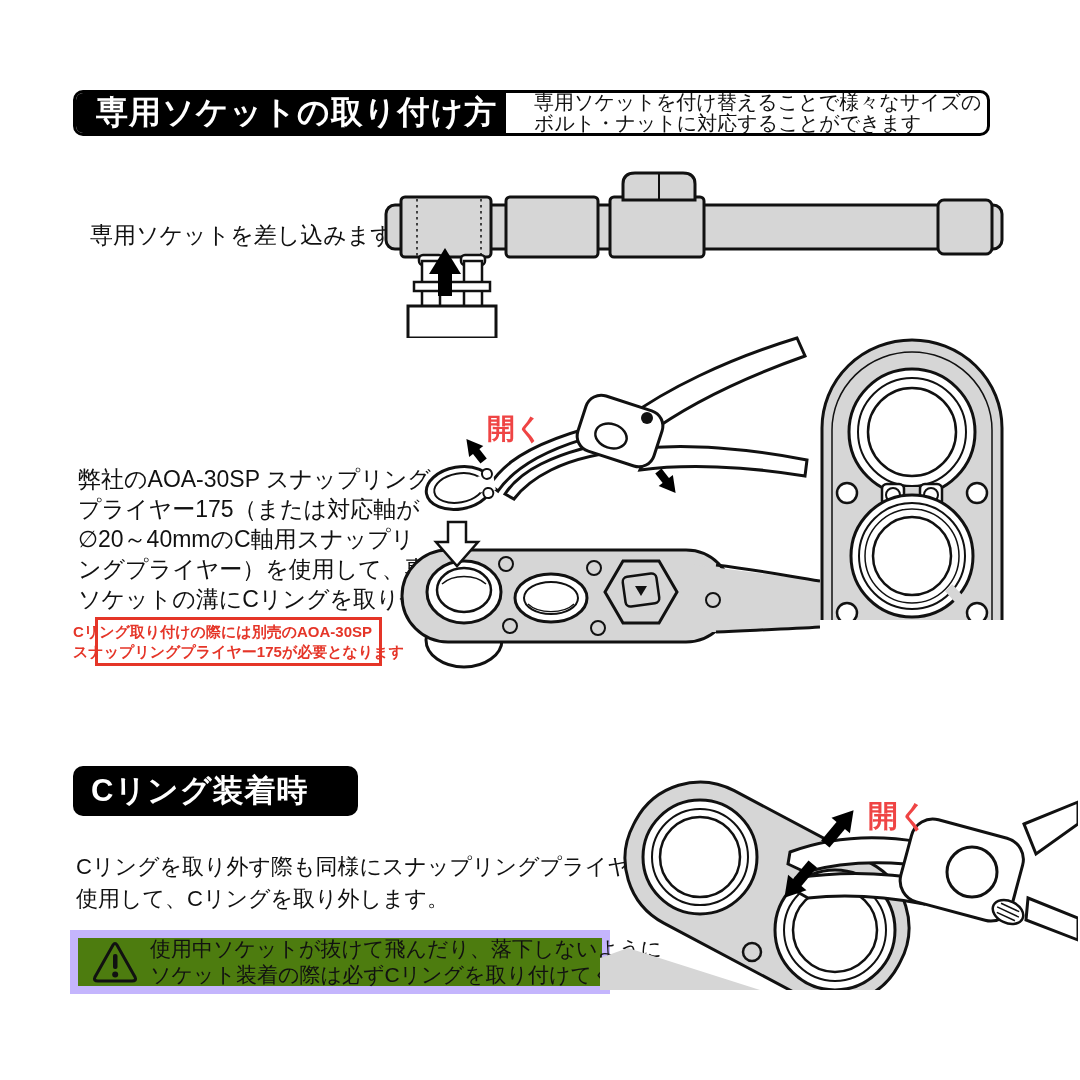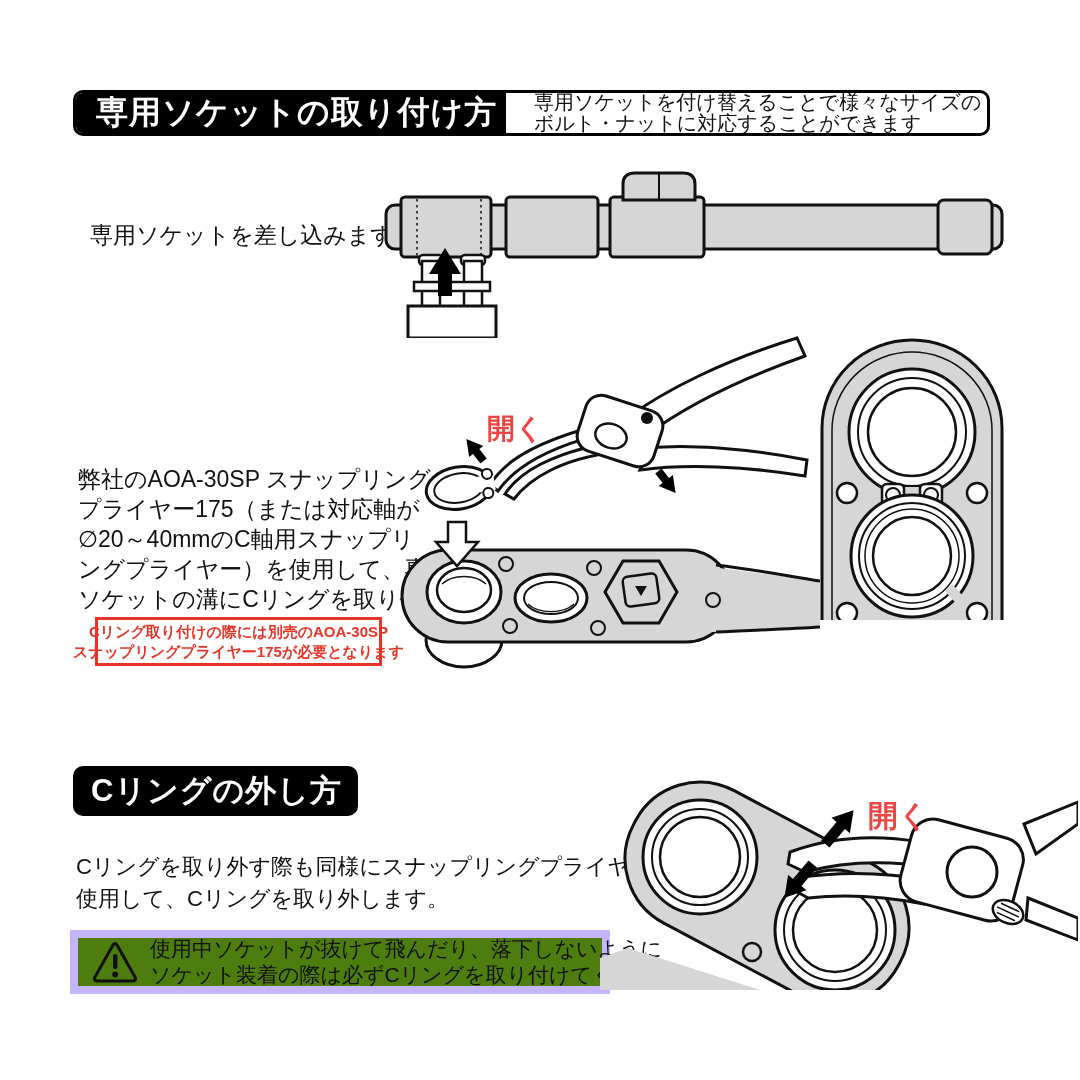--- a/index.html
+++ b/index.html
@@ -11,21 +11,21 @@
   .banner1{left:73px;top:90px;width:917px;height:46px;display:flex;box-sizing:border-box;
            border:3px solid #000;border-radius:10px;overflow:hidden;background:#fff;}
   .banner1-left{width:430px;background:#000;color:#fff;display:flex;align-items:center;
                 padding-left:20px;box-sizing:border-box;font-size:32px;font-weight:bold;letter-spacing:1px;}
   .banner1-right{flex:1;display:flex;align-items:center;padding-left:28px;
                  font-size:20px;line-height:21px;color:#111;}
   .step1{left:90px;top:220px;font-size:23px;}
   .para{left:78px;top:464px;font-size:23px;line-height:30px;width:370px;}
   .rednote{left:95px;top:617px;width:287px;height:49px;box-sizing:border-box;
            border:3px solid #e53528;color:#e53528;font-weight:bold;font-size:15px;line-height:20px;
-           display:flex;align-items:center;justify-content:center;text-align:center;}
+           display:flex;align-items:center;justify-content:center;text-align:left;}
   .open-label{font-weight:bold;color:#ef4444;}
   .open1{left:487px;top:410px;font-size:28px;}
   .open2{left:868px;top:796px;font-size:30px;}
   .caption{left:812px;top:633px;font-size:23px;}
   .banner2{left:73px;top:766px;width:285px;height:50px;background:#000;border-radius:10px;
            color:#fff;font-size:31px;font-weight:bold;display:flex;align-items:center;
            padding-left:18px;box-sizing:border-box;letter-spacing:1px;}
   .body2{left:76px;top:851px;font-size:22px;line-height:32px;}
   .warnbox{left:70px;top:930px;width:540px;height:64px;box-sizing:border-box;border:8px solid #c4b5fd;
            display:flex;align-items:center;background:#4d7c0f;}
@@ -175,21 +175,21 @@
     <g fill="#fff" stroke="#111" stroke-width="2.5">
       <circle cx="35" cy="163" r="10"></circle>
         <circle cx="165" cy="163" r="10"></circle>
       <circle cx="35" cy="283" r="10"></circle>
         <circle cx="165" cy="283" r="10"></circle>
     </g>
   </svg>
 
 
   <div class="abs banner2">
-    <span>Cリングの外し方</span>
+    <span>Cリング装着時</span>
   </div>
 
   <div class="abs body2 pre">Cリングを取り外す際も同様にスナップリングプライヤーを
 使用して、Cリングを取り外します。</div>
 
   <div class="abs warnbox">
     <svg width="46" height="42" viewBox="0 0 46 42" style="margin:0 12px 0 14px;flex:none">
       <path d="M21,4 Q23,1 25,4 L43,36 Q45,40 40,40 L6,40 Q1,40 3,36 Z" fill="none" stroke="#111" stroke-width="3"></path>
       <rect x="21" y="13" width="4.5" height="15" rx="2" fill="#111"></rect>
       <circle cx="23.2" cy="33.5" r="3" fill="#111"></circle>

